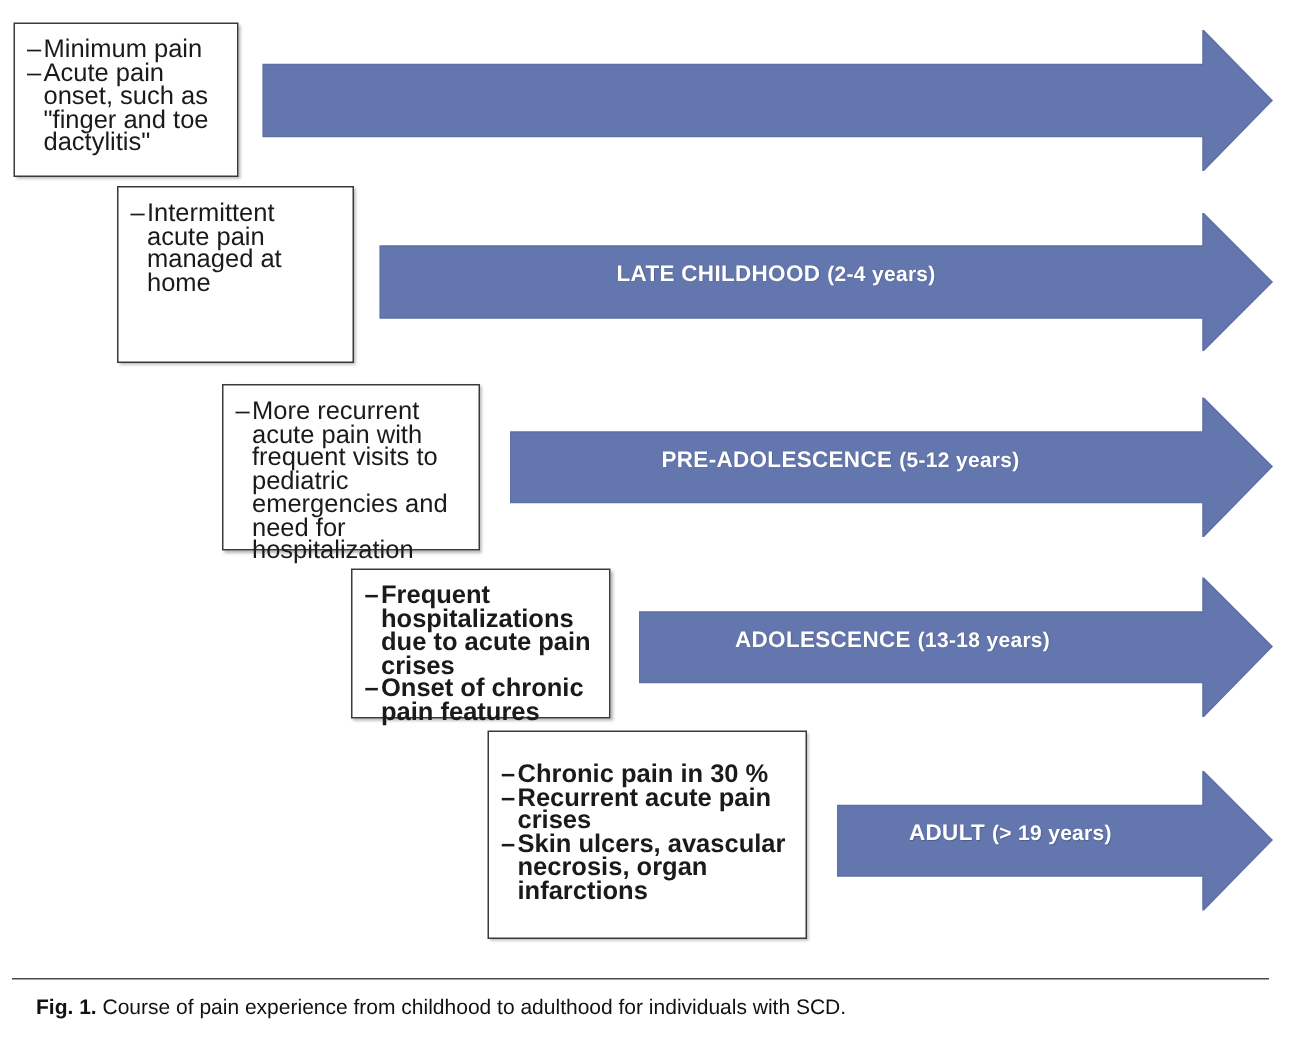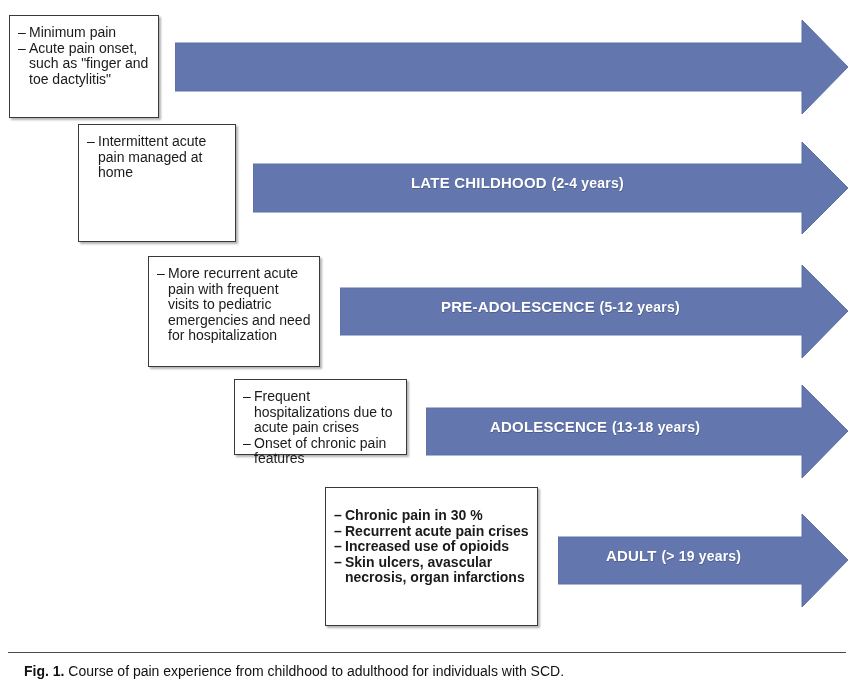--- a/index.html
+++ b/index.html
@@ -48,21 +48,21 @@
   }
 
   
   .callout {
     position: absolute;
     box-sizing: border-box;
     background: #ffffff;
     border: 1.4px solid #3a3a3a;
     box-shadow: 1.5px 1.5px 2px rgba(0,0,0,0.30);
     padding: 9px 8px 9px 8px;
-    font-size: 14px;
+    font-size: 17px;
     line-height: 15.5px;
     color: #1a1a1a;
   }
   .callout ul {
     list-style: none;
     margin: 0;
     padding: 0;
   }
   .callout li {
     position: relative;
@@ -162,32 +162,31 @@
       <li>Intermittent acute pain managed at home</li>
     </ul>
   </div>
 
   <div class="callout" style="left:148px; top:256px; width:172px; height:111px;">
     <ul>
       <li>More recurrent acute pain with frequent visits to pediatric emergencies and need for hospitalization</li>
     </ul>
   </div>
 
-  <div class="callout" style="left:234px; top:379px; width:173px; height:76px;">
+  <div class="callout" style="left:234px; top:379px; width:173px; height:100px;font-weight:bold;">
     <ul>
       <li>Frequent hospitalizations due to acute pain crises</li>
       <li>Onset of chronic pain features</li>
     </ul>
   </div>
 
   <div class="callout" style="left:325px; top:487px; width:213px; height:139px; padding-top:20px;font-weight:bold;">
     <ul>
       <li>Chronic pain in 30 %</li>
       <li>Recurrent acute pain crises</li>
-      <li>Increased use of opioids</li>
       <li>Skin ulcers, avascular necrosis, organ infarctions</li>
     </ul>
   </div>
 
   <div id="caption-rule"></div>
   <div id="caption">
     <span class="cap-label">Fig. 1.</span>
     <span>Course of pain experience from childhood to adulthood for individuals with SCD.</span>
   </div>
 

